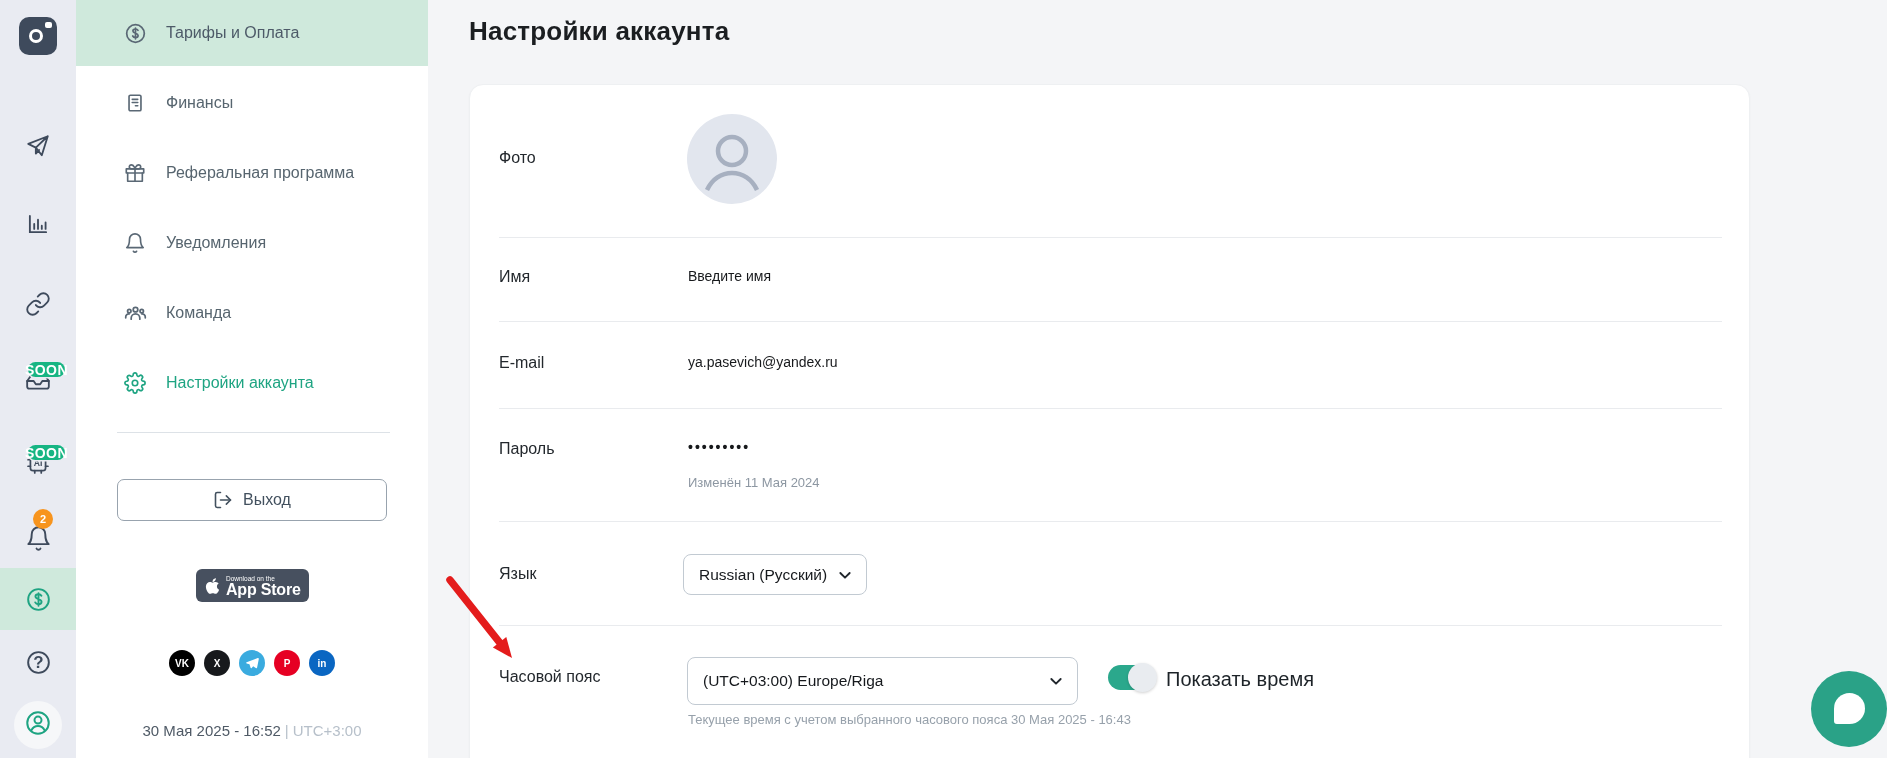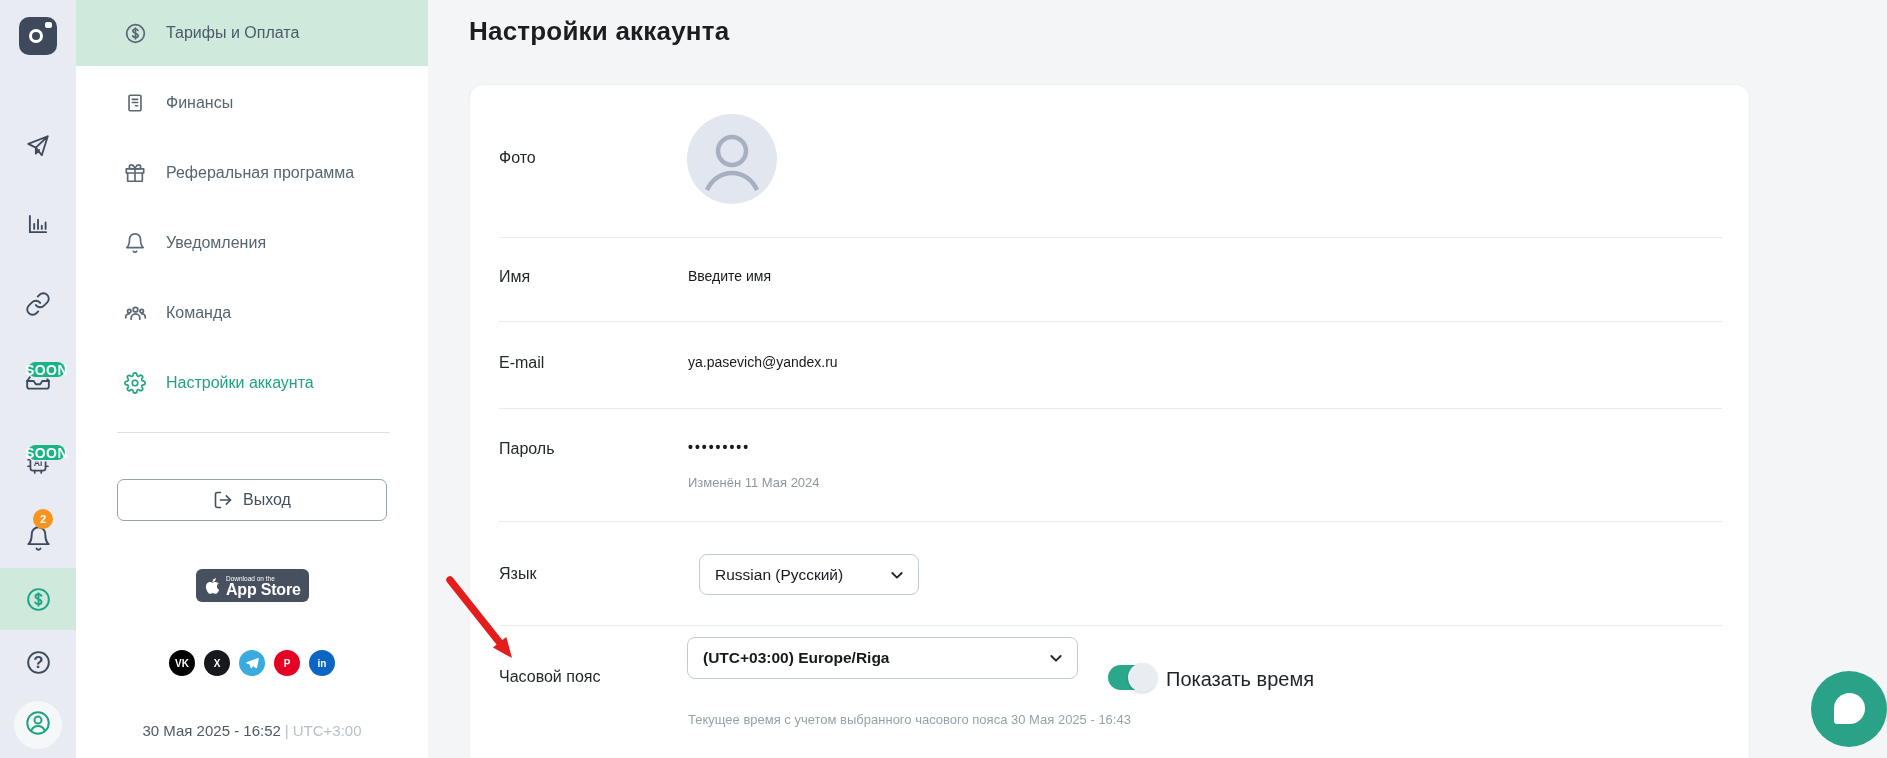--- a/index.html
+++ b/index.html
@@ -64,22 +64,22 @@
   .row-value { position:absolute; left:218px; font-size:14px; color:#17191c; }
   .divider { position:absolute; left:29px; width:1223px; height:1px; background:#e9ebee; }
   .avatar { position:absolute; left:217px; top:29px; width:90px; height:90px; border-radius:50%; background:#e2e6ee;
             display:flex; align-items:center; justify-content:center; cursor:pointer; overflow:hidden; }
   .pwd-dots { font-weight:700; letter-spacing:2px; font-size:14px; }
   .row-note { position:absolute; left:218px; top:390px; font-size:13px; color:#8d97a2; }
   .select { position:absolute; background:#fff; border:1px solid #c2cad2; border-radius:8px; display:flex;
             align-items:center; justify-content:space-between; padding:0 13px 0 15px; font-size:15.5px;
             color:#16191d; cursor:pointer; }
   .select .chev { display:flex; color:#20262c; }
-  .select.lang { left:229px; top:469px; width:220px; height:41px; }
-  .select.tz   { left:217px; top:552px; width:391px; height:42px;font-weight:bold; }
+  .select.lang { left:213px; top:469px; width:184px; height:41px; }
+  .select.tz   { left:217px; top:572px; width:391px; height:48px; }
   .toggle { position:absolute; left:638px; top:580px; width:46px; height:25px; border-radius:13px; background:#2ba88c; cursor:pointer; }
   .toggle .knob { position:absolute; right:-3px; top:-2px; width:29px; height:29px; border-radius:50%; background:#e9ecf0;
                   box-shadow:0 1px 3px rgba(0,0,0,.18); }
   .toggle-label { position:absolute; left:696px; top:583px; font-size:20px; color:#1d2328;text-align:right; }
   .helper { position:absolute; left:218px; top:627px; font-size:13px; color:#97a1ab; }
 
   .red-arrow { position:absolute; left:430px; top:560px; z-index:6; pointer-events:none; }
   .chat-fab { position:absolute; left:1811px; top:671px; width:76px; height:76px; border-radius:50%; background:#2aa287;
               z-index:7; cursor:pointer; }
   .chat-fab .bubble { position:absolute; left:23px; top:22px; width:31px; height:31px; background:#fff;

